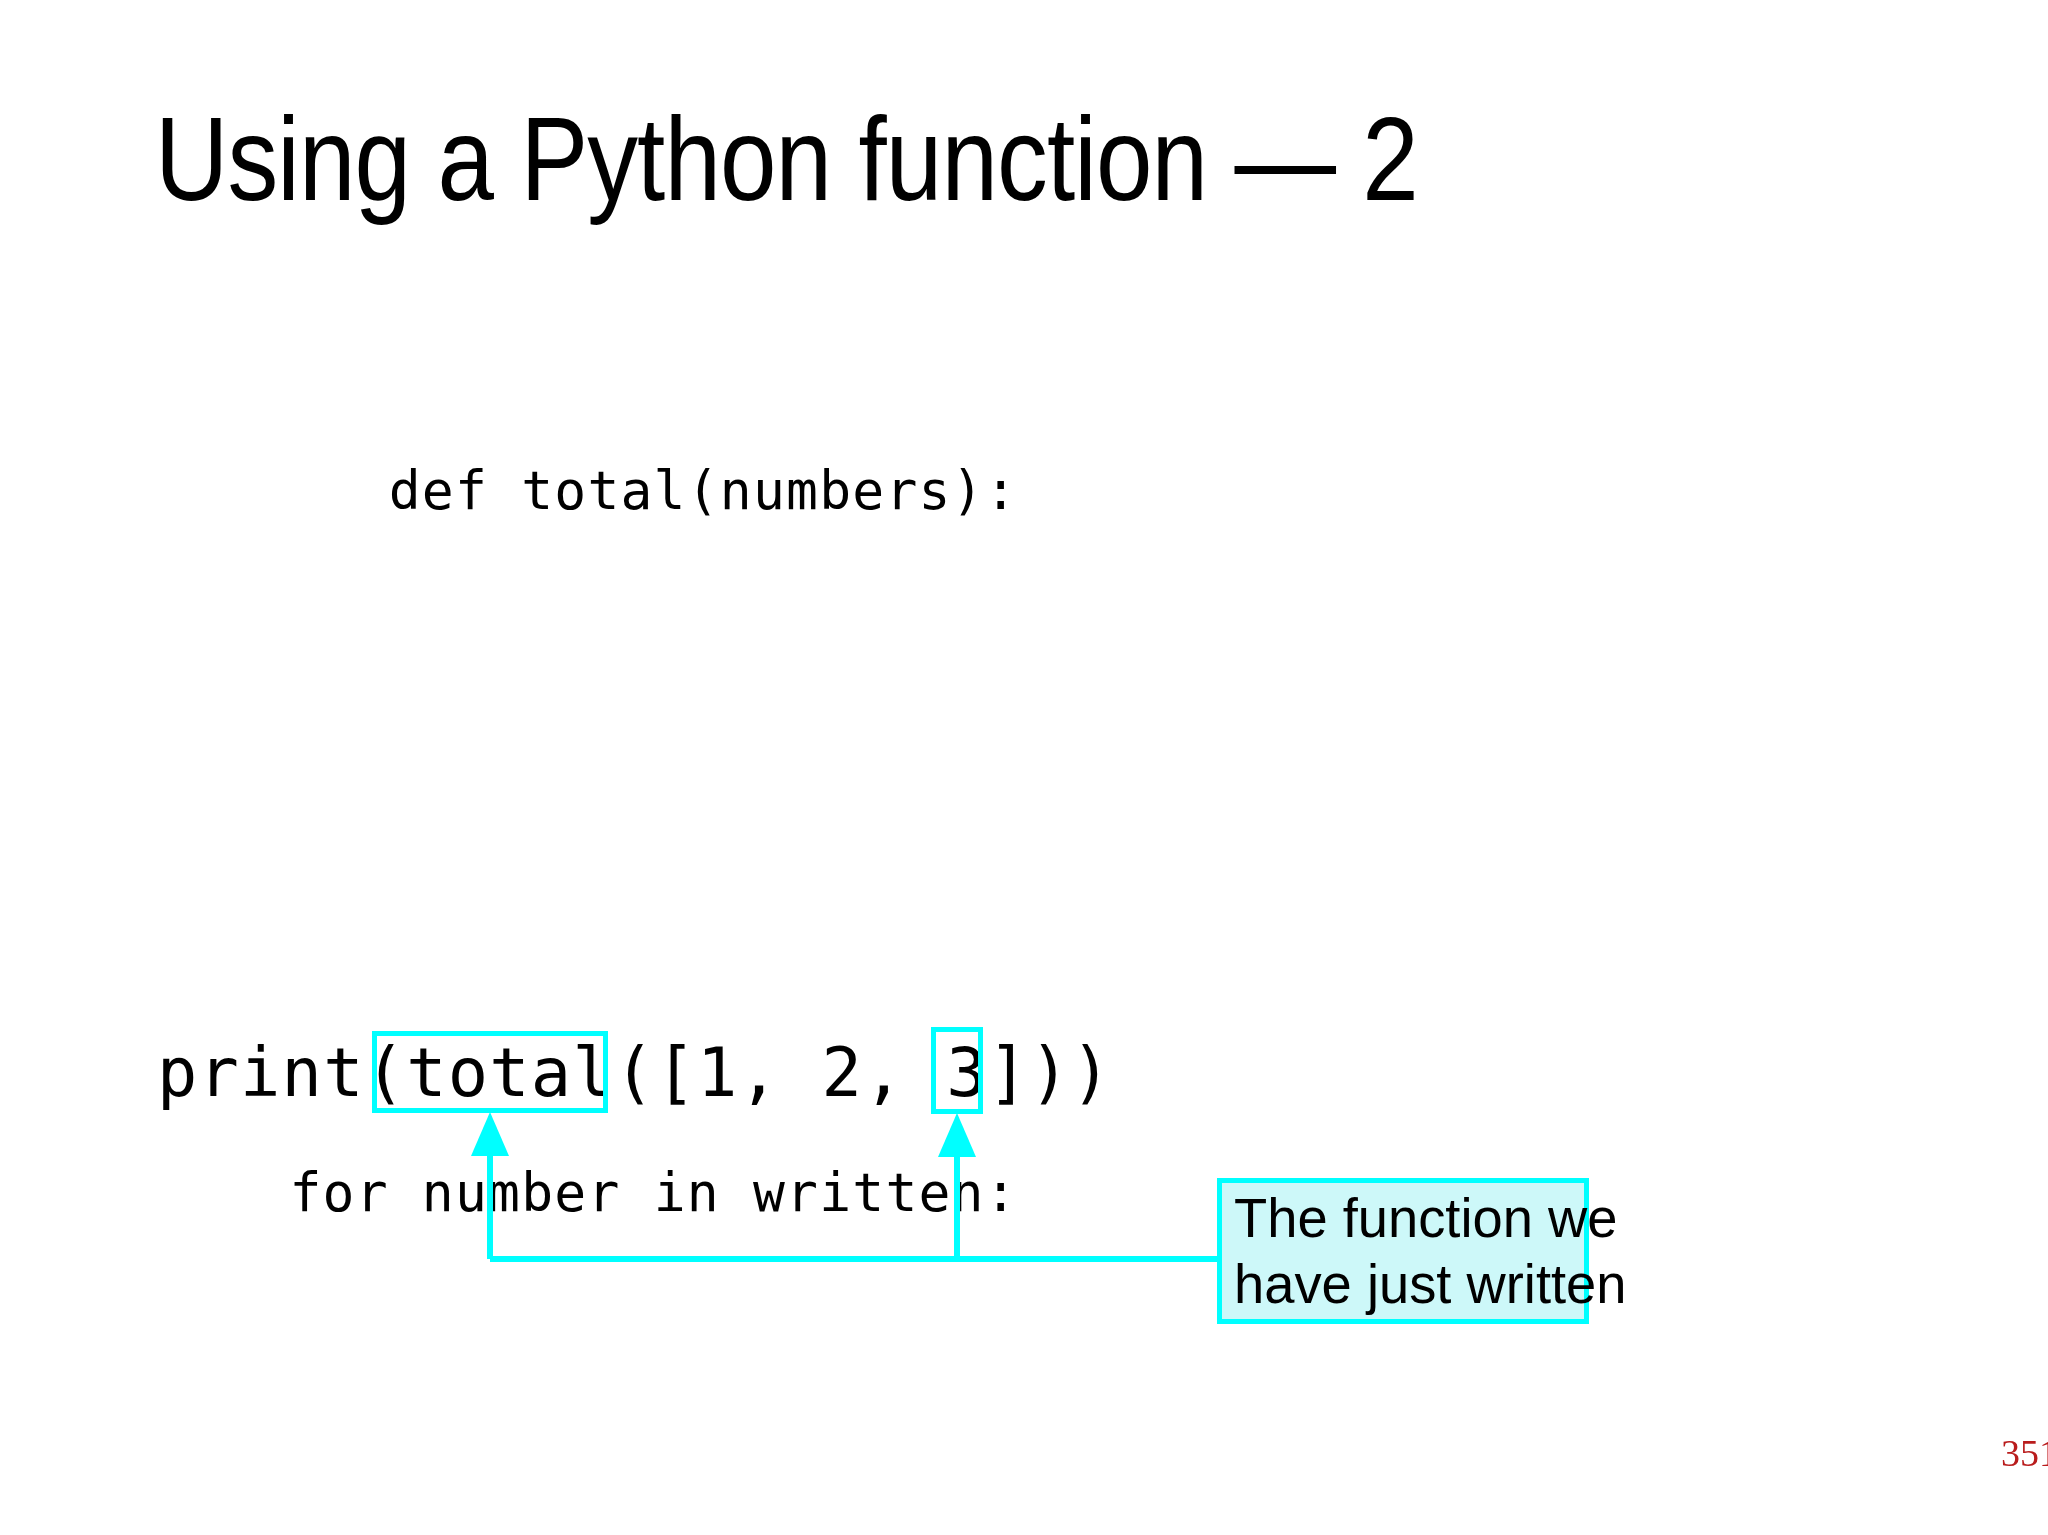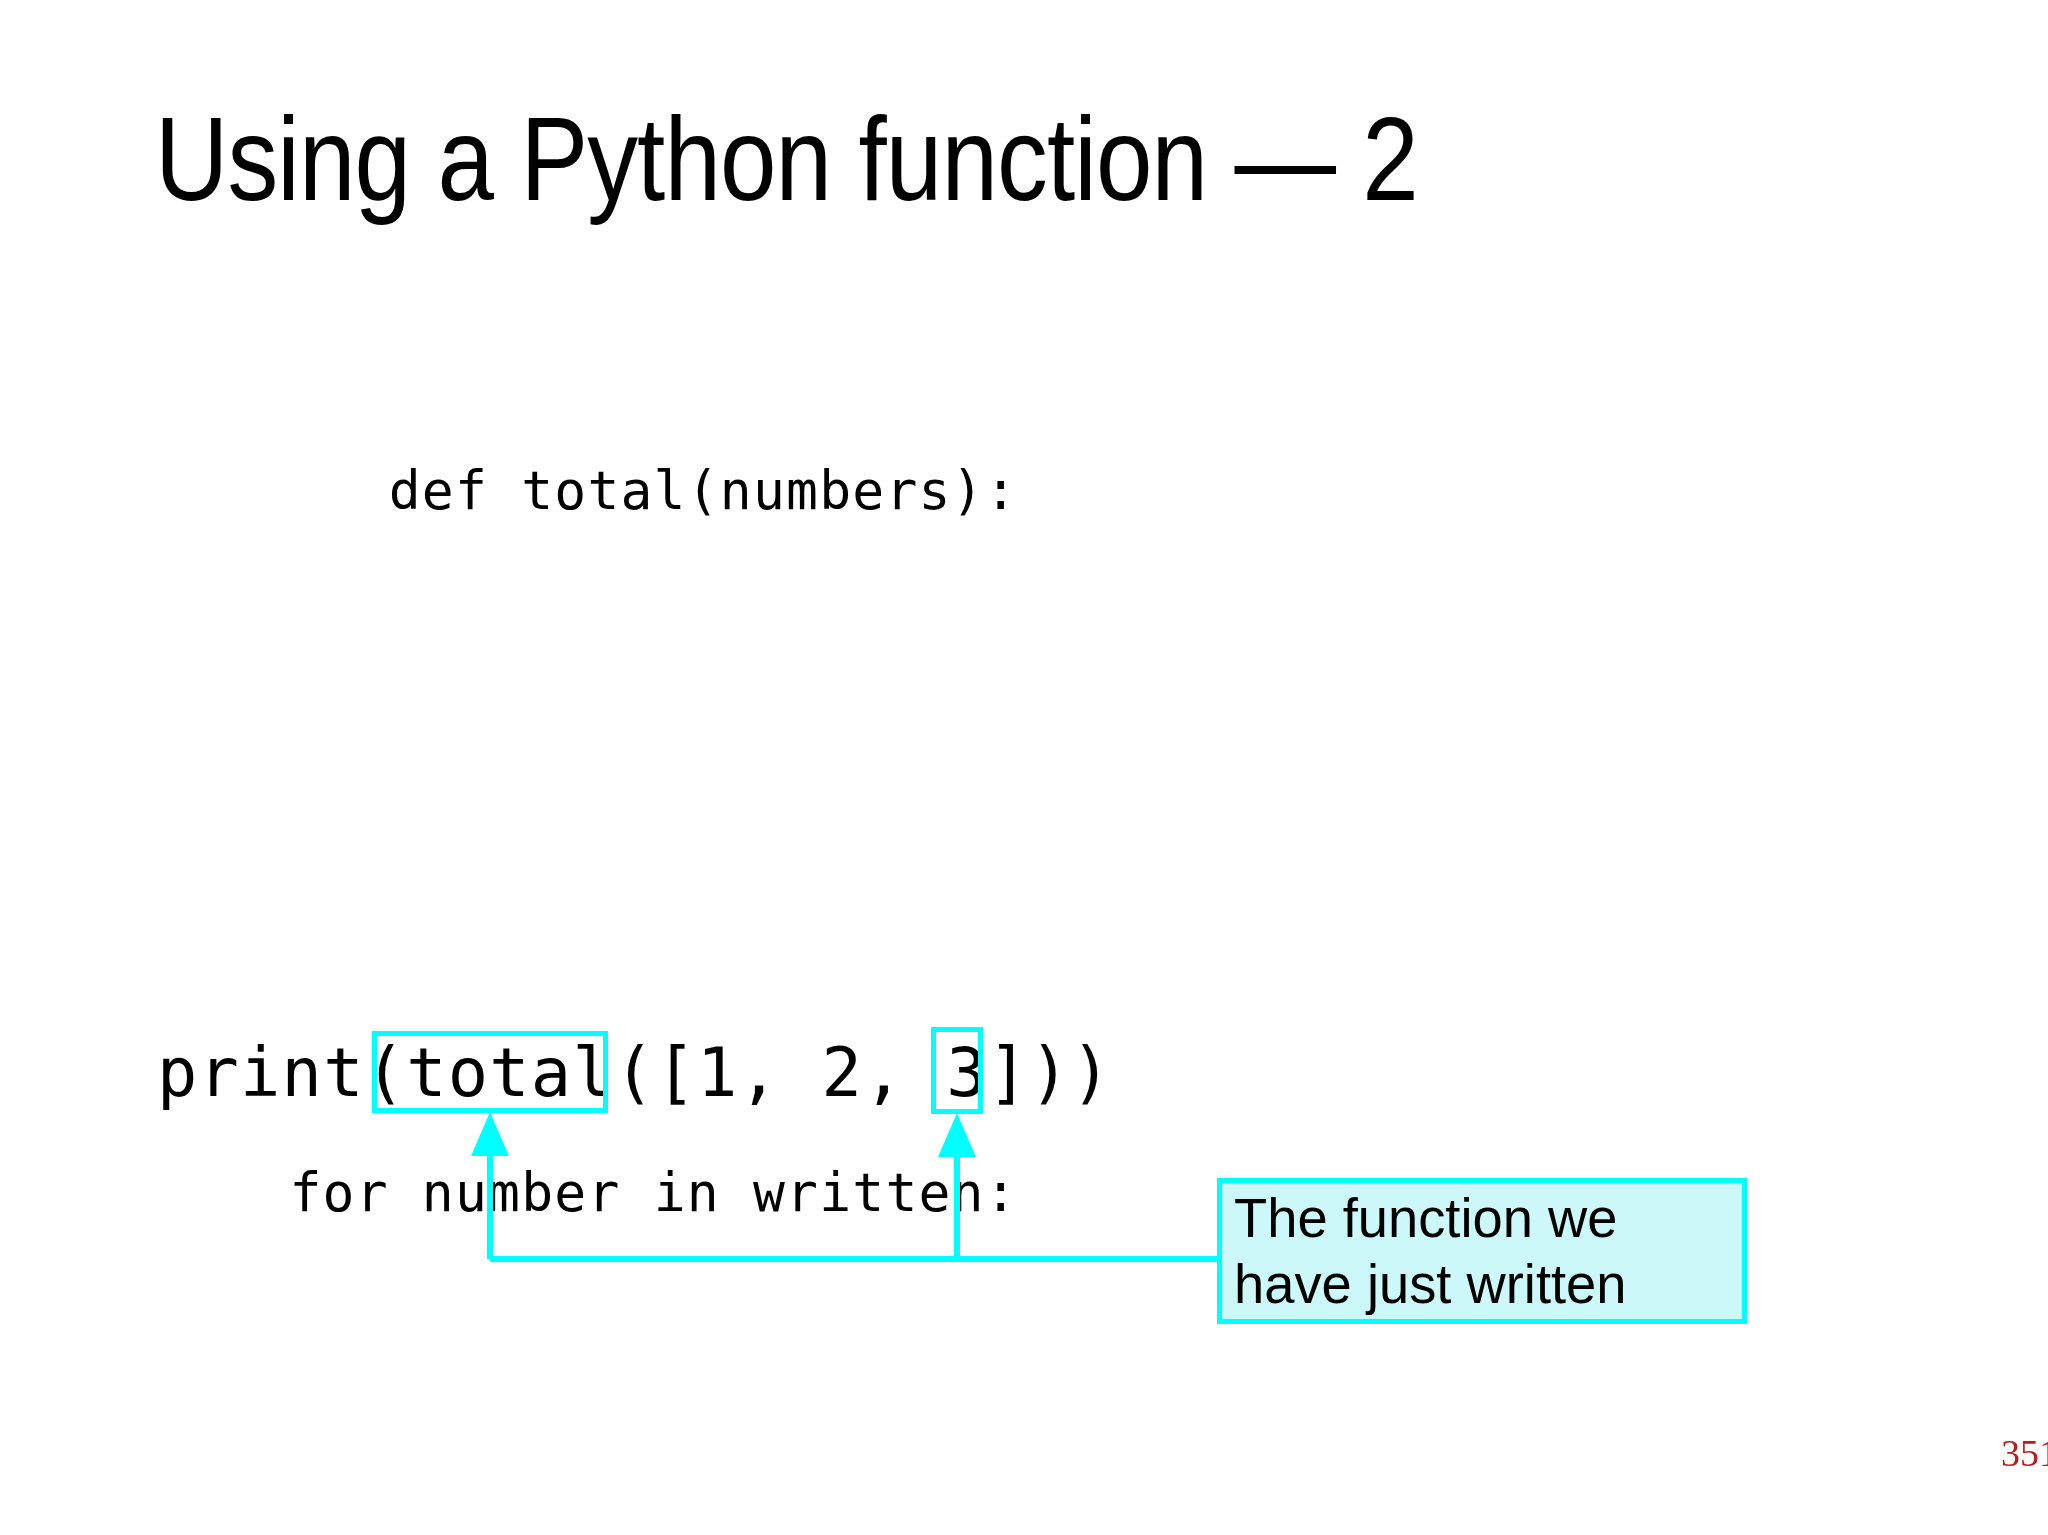--- a/index.html
+++ b/index.html
@@ -95,21 +95,21 @@
     top: 1027px;
     width: 52px;
     height: 87px;
   }
 
   
   #callout-box {
     position: absolute;
     left: 1170px;
     top: 1178px;
-    width: 530px;
+    width: 372px;
     height: 146px;
     box-sizing: border-box;
     background: #cdf8f9;
     border: 5px solid #00ffff;
     display: flex;
     flex-direction: column;
     justify-content: center;
     padding: 0 12px;
   }
   .callout-line {

